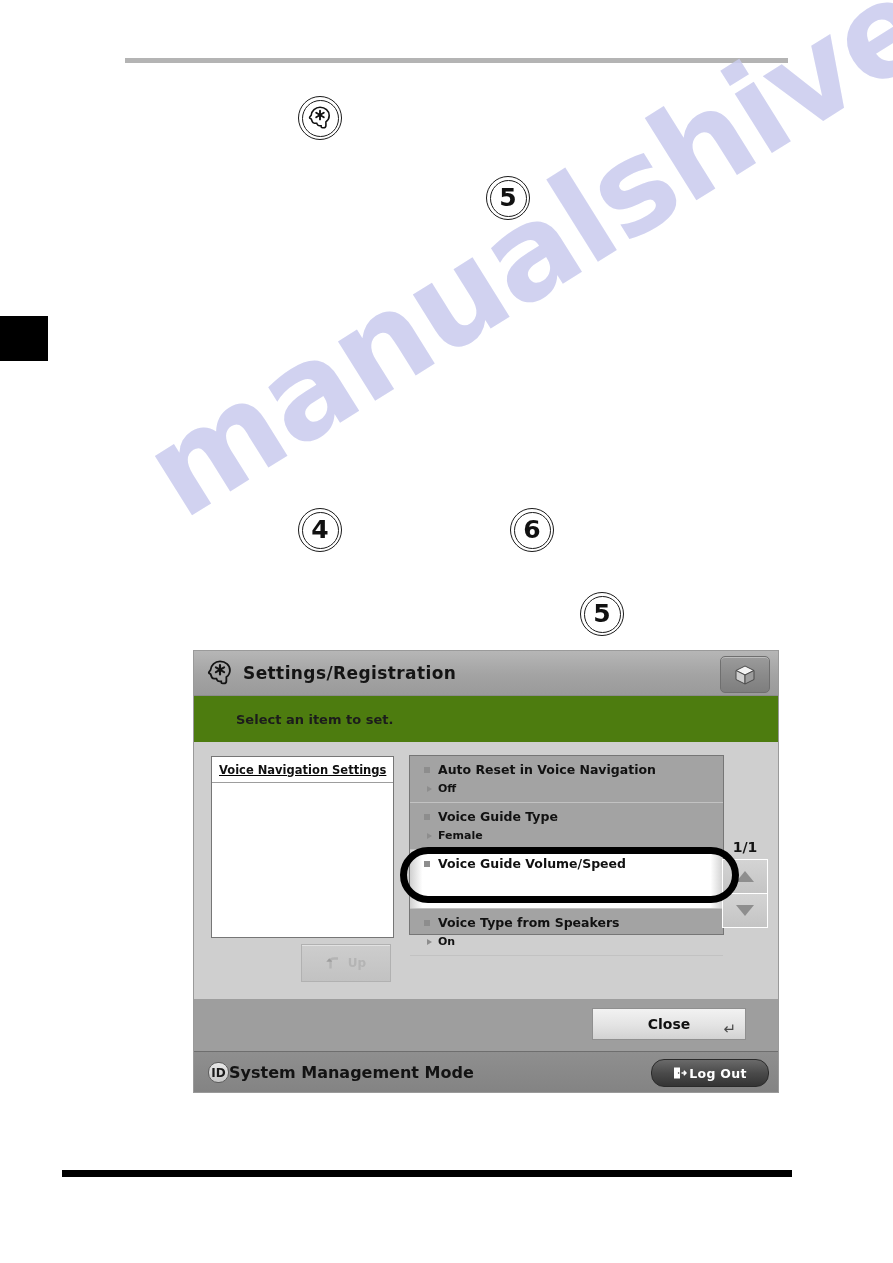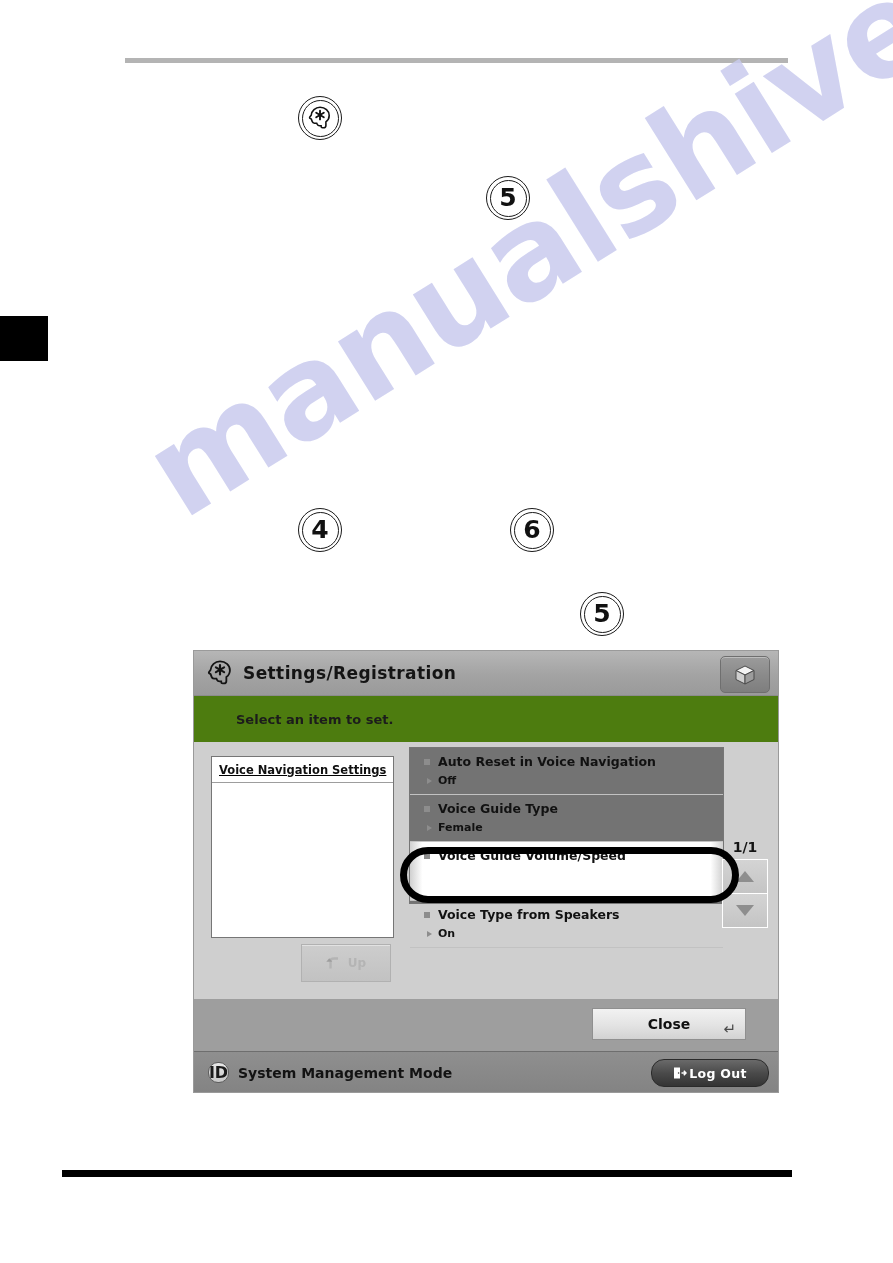--- a/index.html
+++ b/index.html
@@ -204,24 +204,24 @@
   .up-btn span.lbl {
     font-family: "DejaVu Sans", sans-serif;
     font-size: 12px;
     font-weight: 700;
     color: #b4b4b4;
   }
 
   
   .list-col {
     position: absolute;
-    left: 215px; top: 3px;
+    left: 215px; top: 11px;
     width: 315px;
-    height: 157px;
-    background: #737373;
+    height: 180px;
+    background: #a3a3a3;
     border: 1px solid #767676;
     box-sizing: border-box;
   }
   .list-item {
     border-bottom: 1px solid #c2c2c2;
     padding: 6px 0 7px 0;
     cursor: pointer;
   }
   .list-item:last-child { border-bottom: none; }
   .li-main {
@@ -346,29 +346,28 @@
     box-sizing: border-box;
     position: relative;
   }
   .id-badge {
     width: 19px; height: 19px;
     background: linear-gradient(to bottom, #e8e8e8, #c8c8c8);
     border: 1px solid #5e5e5e;
     border-radius: 10px;
     display: flex; align-items: center; justify-content: center;
     font-family: "DejaVu Sans", sans-serif;
-    font-size: 16px; font-weight: 700; color: #1b1b1b;
+    font-size: 12px; font-weight: 700; color: #1b1b1b;
     flex: 0 0 auto;
   }
   .status-text {
     font-family: "DejaVu Sans", sans-serif;
-    font-size: 14px;
+    font-size: 16px;
     font-weight: 700;
     color: #131313;
-    margin-left: 9px;
   }
   .logout-btn {
     position: absolute;
     right: 9px; top: 7px;
     width: 116px; height: 26px;
     border-radius: 13px;
     background: linear-gradient(to bottom, #6a6a6a 0%, #4a4a4a 50%, #343434 100%);
     border: 1px solid #2a2a2a;
     display: flex; align-items: center; justify-content: center;
     gap: 2px;

